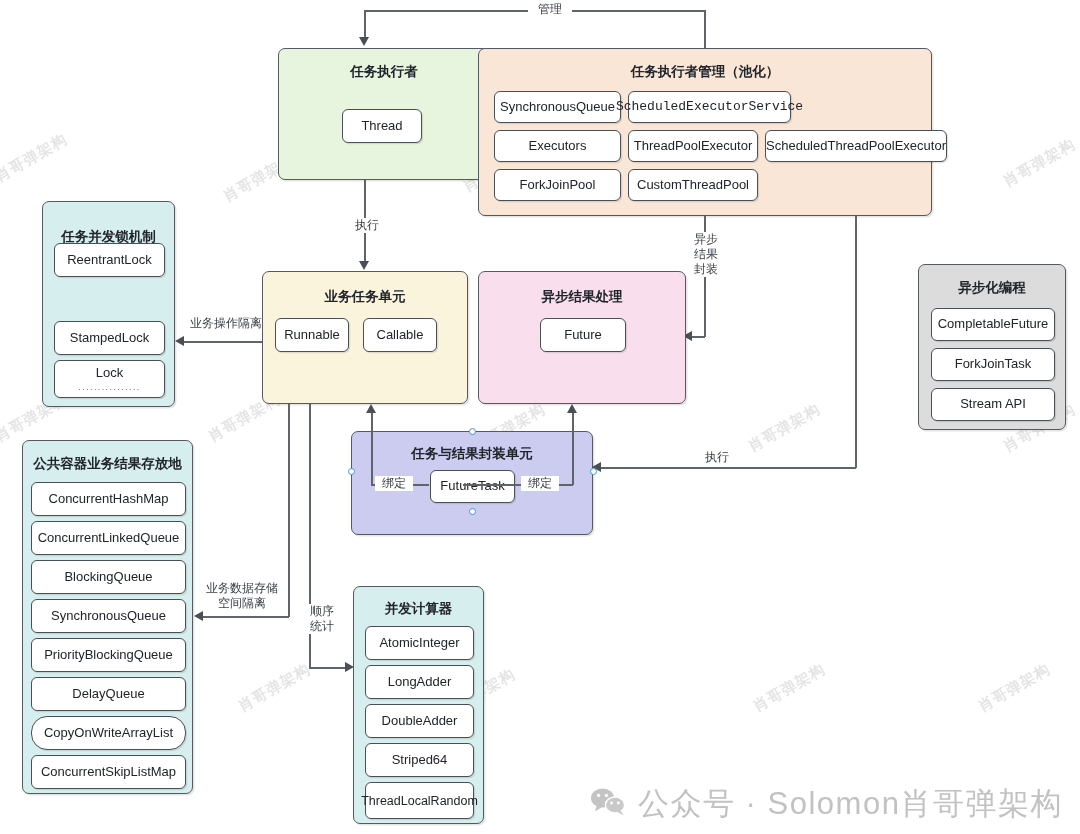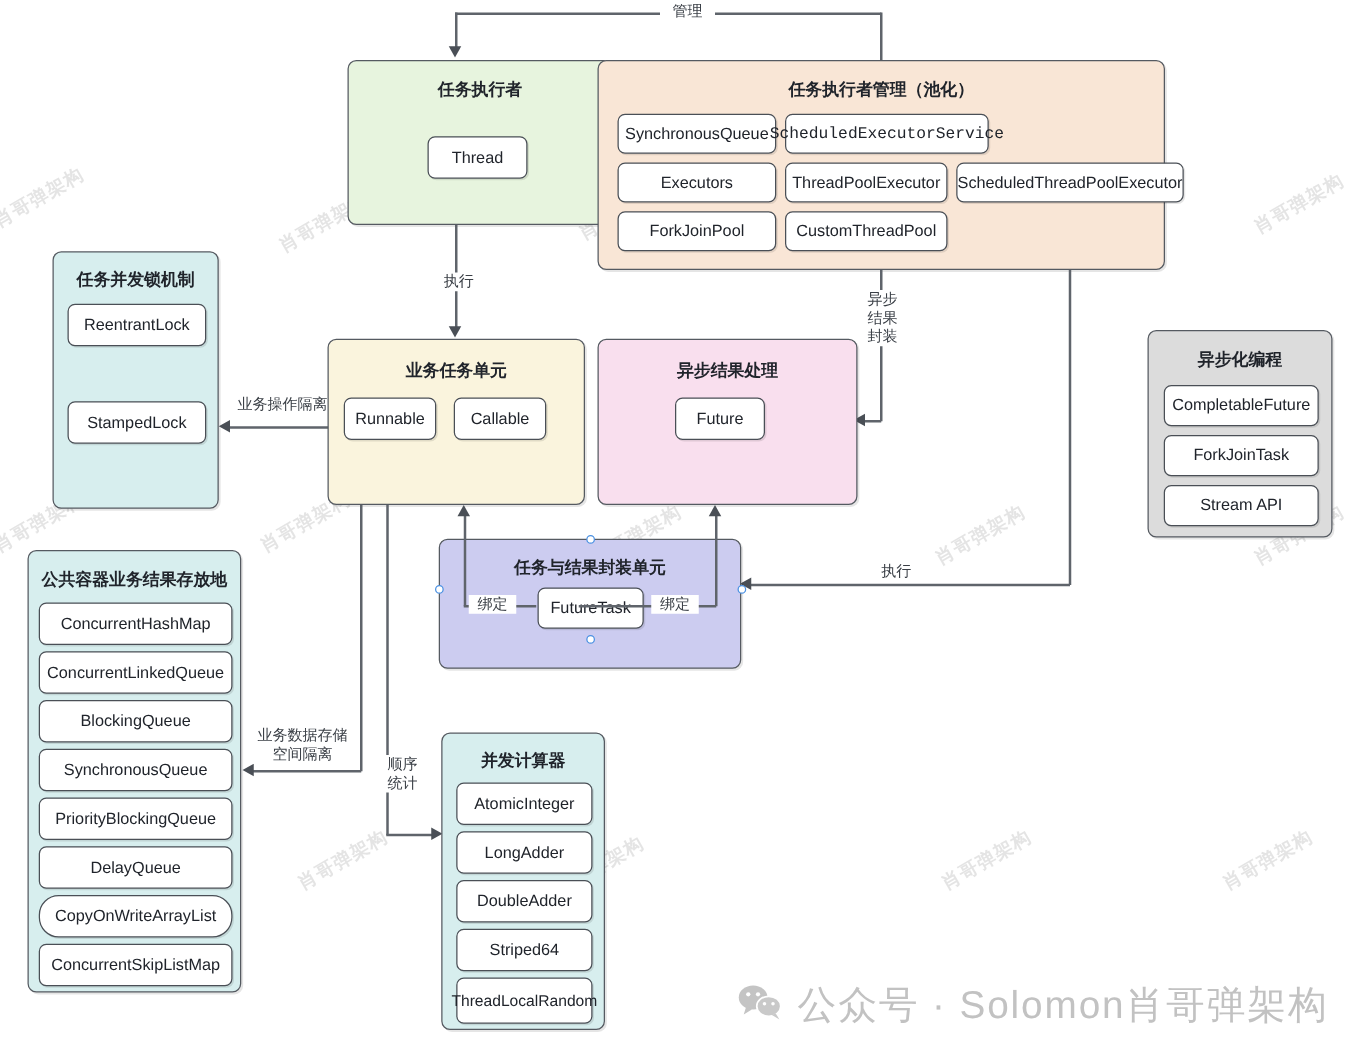--- a/index.html
+++ b/index.html
@@ -184,38 +184,42 @@
   <div class="elabel" style="left:688px; top:232px; width:32px;">异步
 结果
 封装</div>
 
   <div class="ln v" style="left:855px; top:216px; height:252px;"></div>
   <div class="ln h" style="left:600px; top:467px; width:256px;"></div>
   <div class="arrow left" style="left:592px; top:462px;"></div>
   <div class="elabel" style="left:695px; top:450px; width:40px;">执行</div>
 
   <div class="group" style="left:42px; top:201px; width:133px; height:206px; background:#d7eeee;">
-    <div class="g-title" style="top:13px;">任务并发锁机制</div>
+    <div class="g-title" style="top:26px;">任务并发锁机制</div>
     <div class="node" style="left:11px; top:41px; width:111px; height:34px;">ReentrantLock</div>
     <div class="node" style="left:11px; top:119px; width:111px; height:34px;">StampedLock</div>
+    <div class="node" style="left:11px; top:158px; width:111px; height:38px; flex-direction:column; justify-content:center;">
+      <span>Lock</span>
+      <span class="dots">................</span>
+    </div>
   </div>
 
   <div class="ln h" style="left:183px; top:341px; width:80px;"></div>
   <div class="arrow left" style="left:175px; top:336px;"></div>
   <div class="elabel" style="left:184px; top:316px; width:80px;">业务操作隔离</div>
 
   <div class="group" style="left:262px; top:271px; width:206px; height:133px; background:#faf4dd;">
     <div class="g-title" style="top:16px;">业务任务单元</div>
     <div class="node" style="left:12px; top:46px; width:74px; height:34px;">Runnable</div>
     <div class="node" style="left:100px; top:46px; width:74px; height:34px;">Callable</div>
   </div>
 
   <div class="group" style="left:478px; top:271px; width:208px; height:133px; background:#f9dfee;">
     <div class="g-title" style="top:16px;">异步结果处理</div>
-    <div class="node" style="left:61px; top:46px; width:72px; height:34px;">Future</div>
+    <div class="node" style="left:61px; top:46px; width:86px; height:34px;">Future</div>
   </div>
 
   <div class="group" style="left:918px; top:264px; width:148px; height:166px; background:#dcdcdc;">
     <div class="g-title" style="top:14px;">异步化编程</div>
     <div class="node" style="left:12px; top:43px; width:124px; height:33px;">CompletableFuture</div>
     <div class="node" style="left:12px; top:83px; width:124px; height:33px;">ForkJoinTask</div>
     <div class="node" style="left:12px; top:123px; width:124px; height:33px;">Stream API</div>
   </div>
 
   <div class="group" style="left:351px; top:431px; width:242px; height:104px; background:#ccccf0;">

